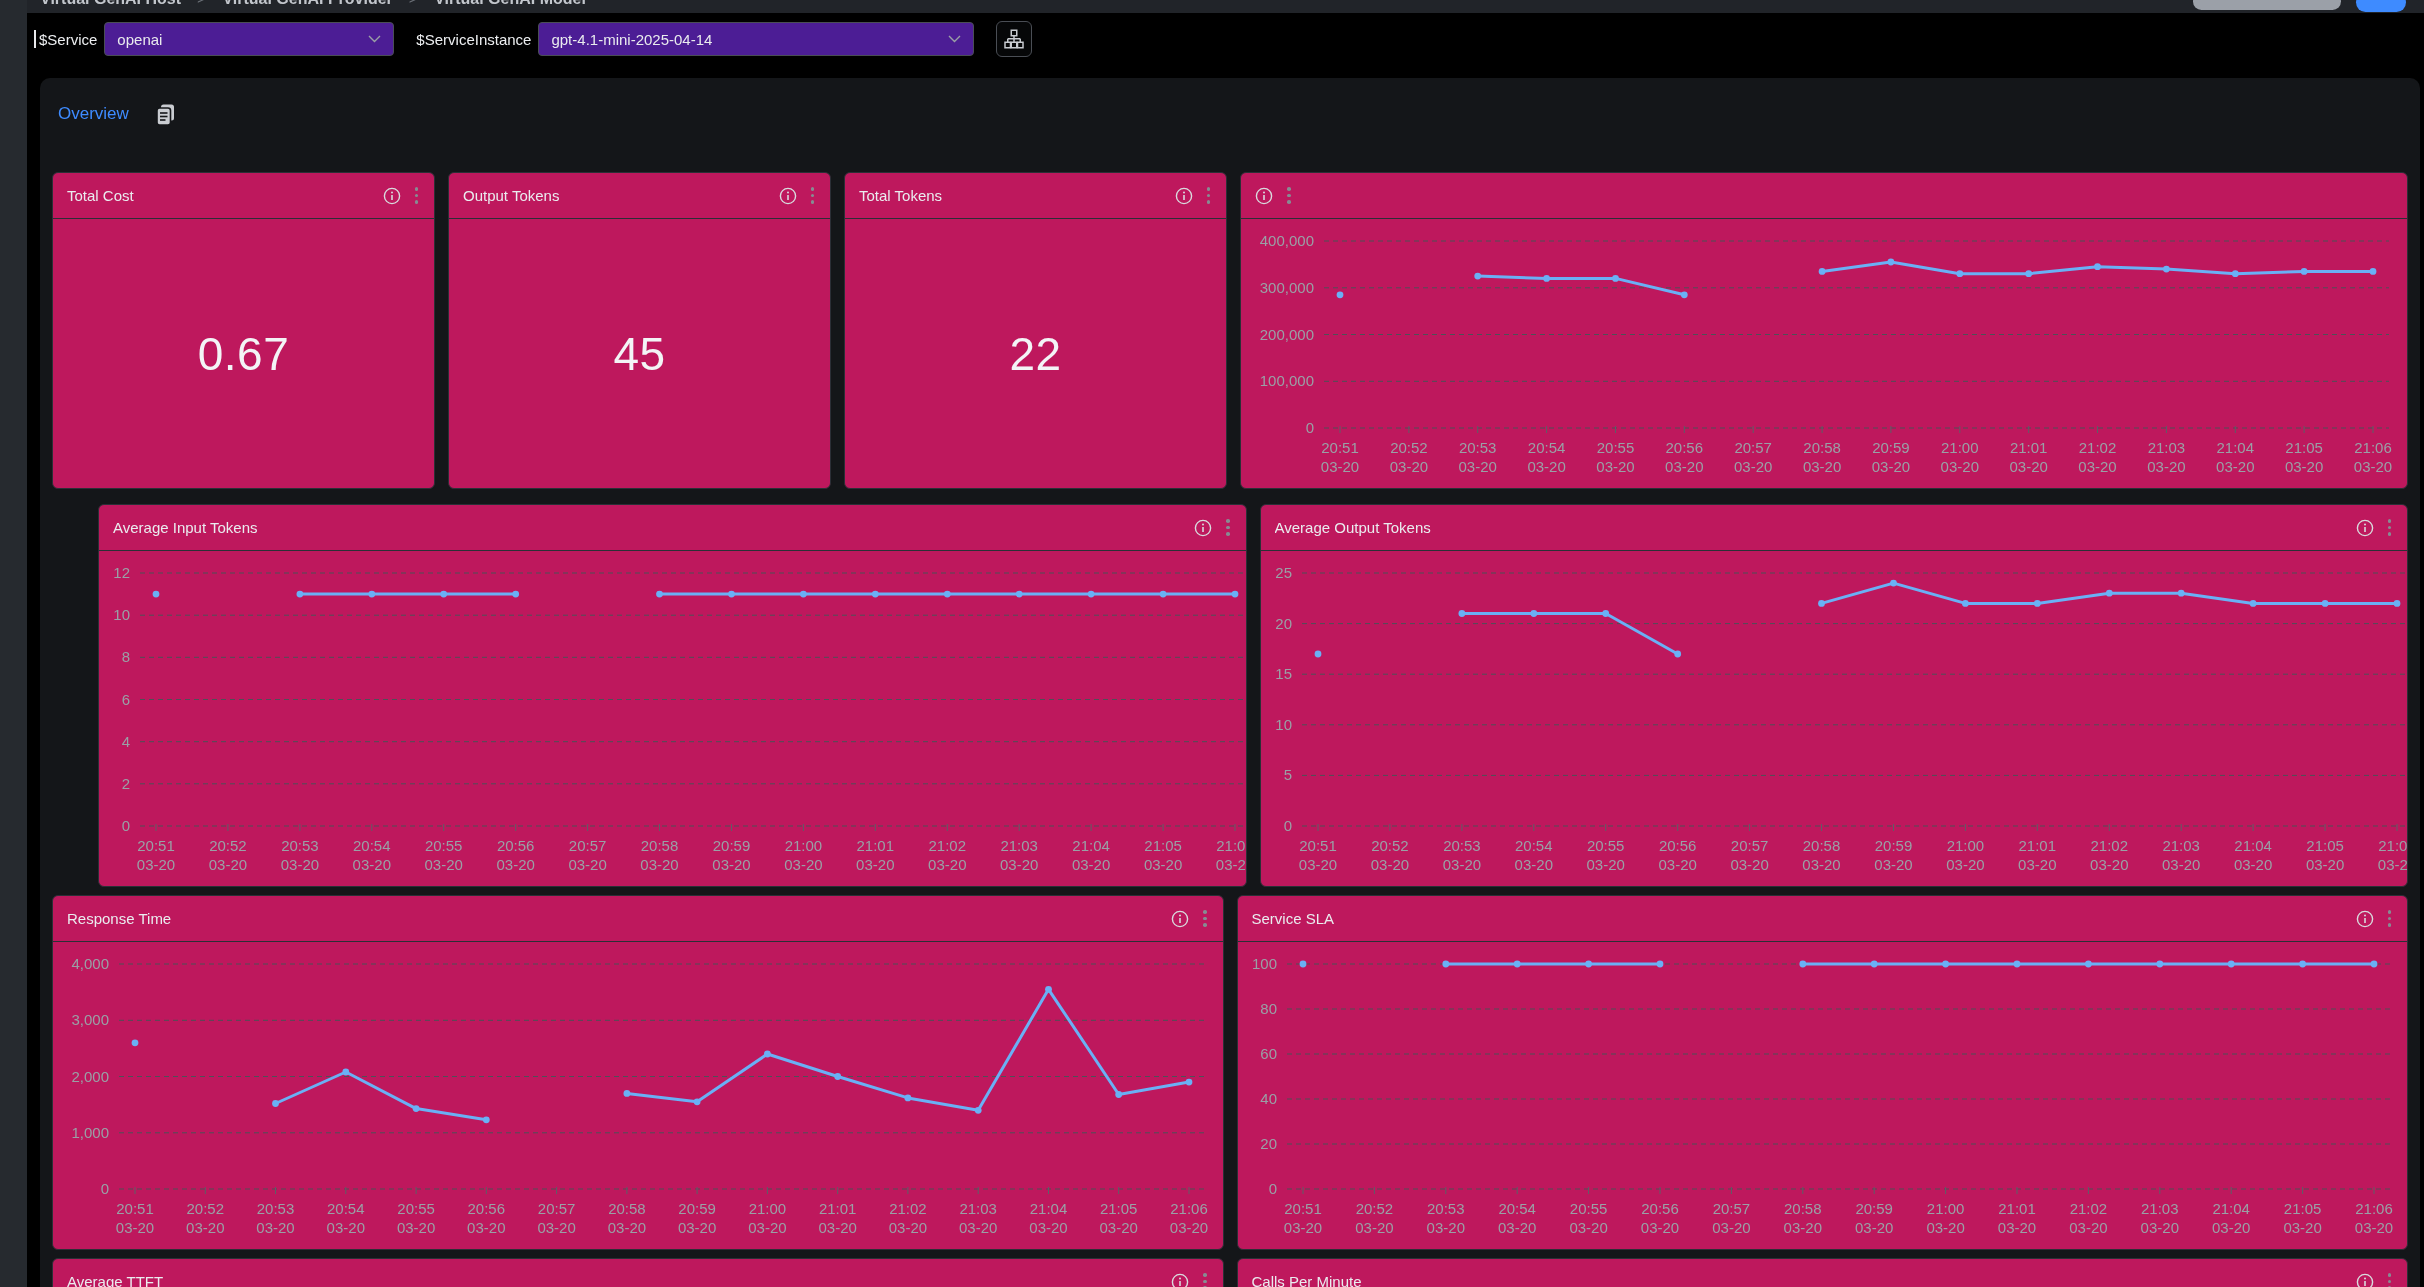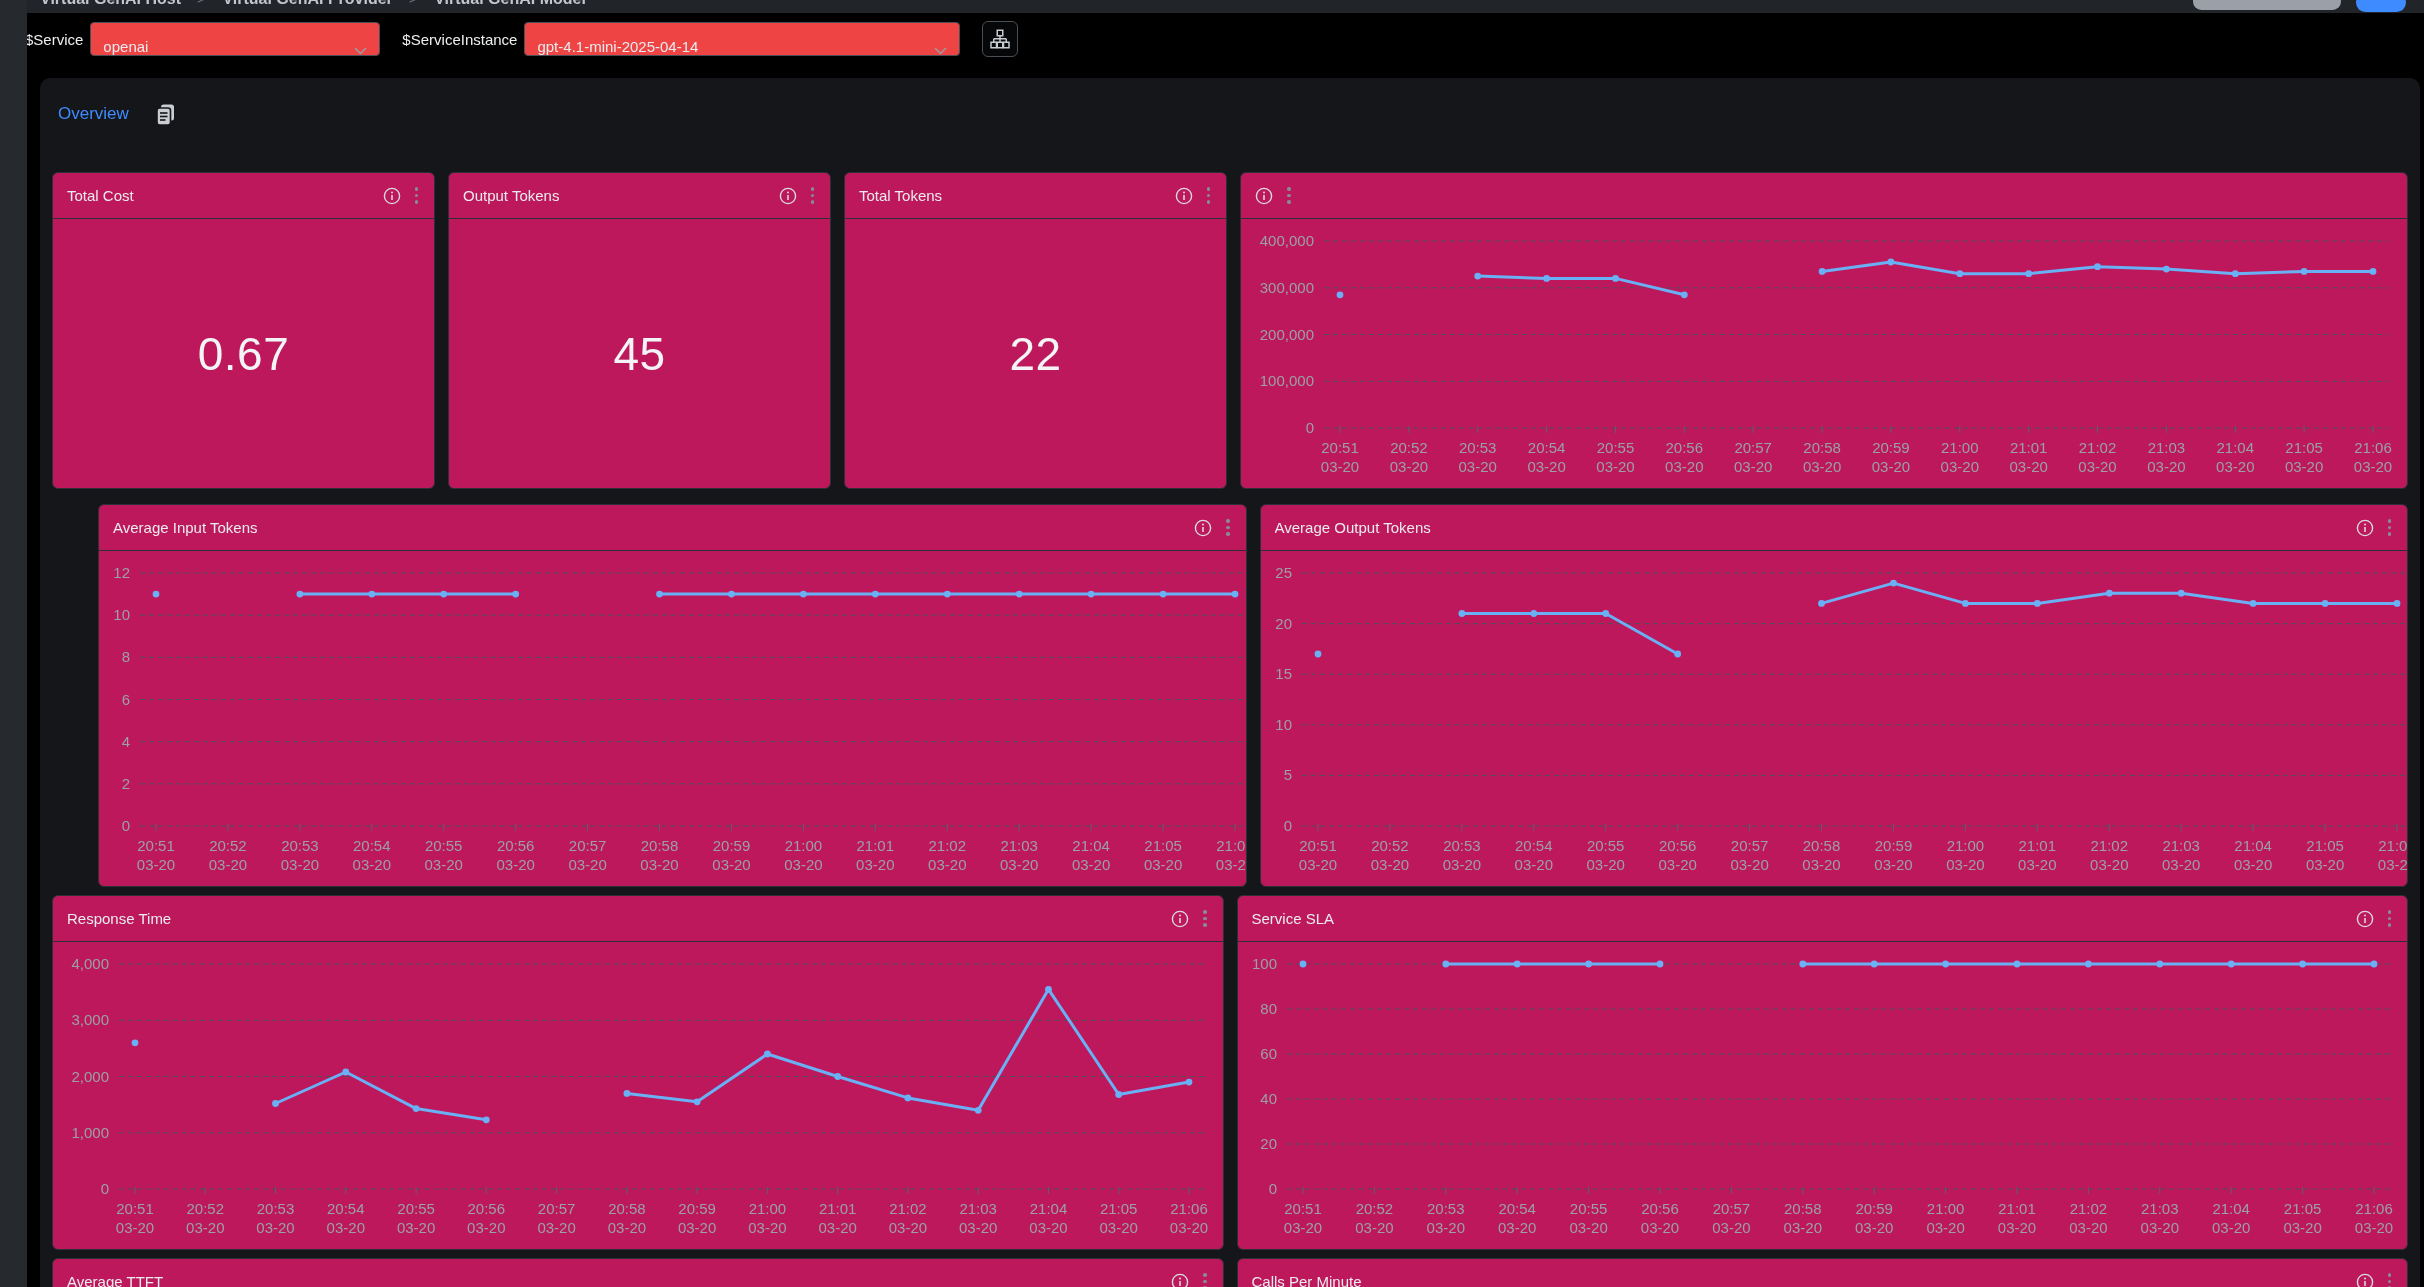--- a/index.html
+++ b/index.html
@@ -12,26 +12,26 @@
 
   
   .topbar { position:absolute; left:27px; right:0; top:0; height:13px; background:#212429; overflow:hidden; z-index:5; }
   .breadcrumb { position:absolute; left:13px; top:-10px; display:flex; gap:16px; align-items:center;
                 font-size:16px; font-weight:bold; color:#c2c6cc; white-space:nowrap; }
   .crumb-sep { color:#6b7077; font-weight:normal; }
   .pill-btn { position:absolute; top:-7px; right:83px; width:148px; height:17px; border-radius:9px; background:#9ba0a8; }
   .avatar-btn { position:absolute; top:-7px; right:18px; width:50px; height:19px; border-radius:10px; background:#3e8bff; }
 
   
-  .filterbar { position:absolute; left:13px; right:0; top:13px; height:52px; background:#000;
+  .filterbar { position:absolute; left:27px; right:0; top:13px; height:52px; background:#000;
                display:flex; align-items:center; padding-left:7px; z-index:4; }
   .caret { width:2px; height:18px; background:#e9eaec; margin-right:3px; }
   .flt-label { color:#edeff1; font-size:15px; margin-right:7px; white-space:nowrap; }
-  .select { height:34px; background:#ef4444; border:1px solid #4a4e55; border-radius:4px;
-            display:flex; align-items:flex-end; justify-content:space-between; padding:0 12px;
+  .select { height:34px; background:#4c1d95; border:1px solid #4a4e55; border-radius:4px;
+            display:flex; align-items:center; justify-content:space-between; padding:0 12px;
             color:#e9ebee; font-size:15px; margin-right:22px; cursor:pointer; }
   .select.svc { width:290px; }
   .select.inst { width:436px; }
   .icon-btn { width:36px; height:36px; border:1px solid #4a4e55; border-radius:6px; background:#060708;
               display:flex; align-items:center; justify-content:center; cursor:pointer; }
 
   
   .main-panel { position:absolute; left:40px; top:78px; width:2380px; height:1500px;
                 background:#141619; border-radius:10px; padding:8px 12px; z-index:3; }
   .tab-row { height:56px; display:flex; align-items:center; gap:24px; padding-left:6px; }

